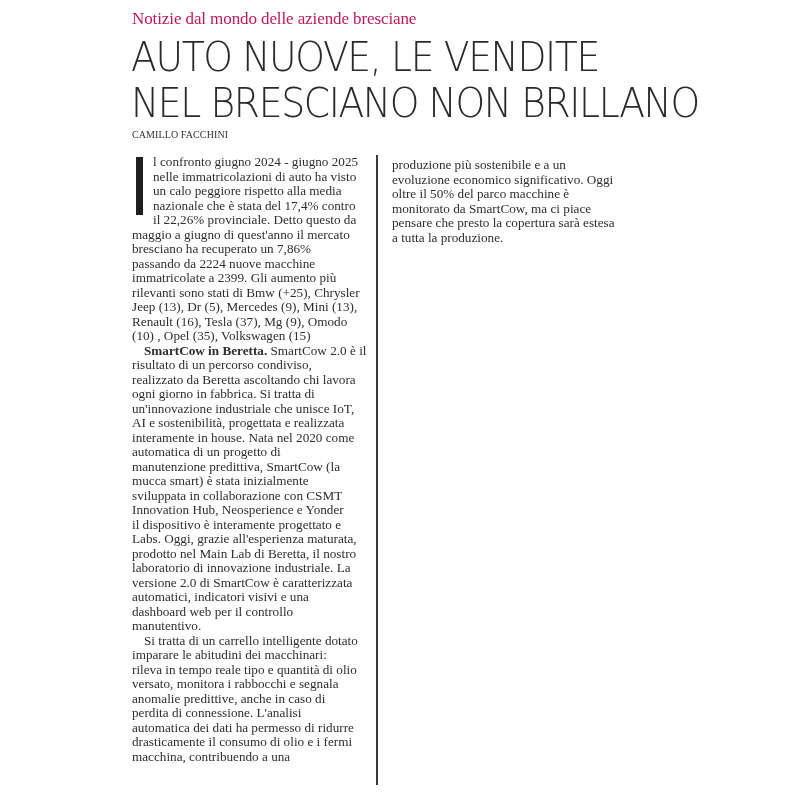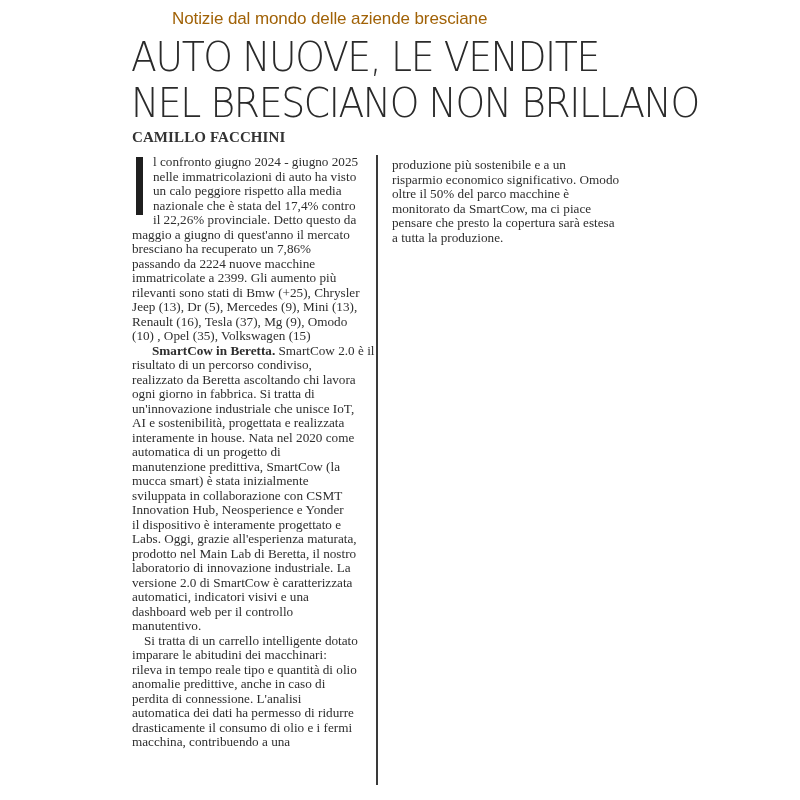--- a/index.html
+++ b/index.html
@@ -6,59 +6,58 @@
     html, body {
       width: 800px; height: 800px; background: #ffffff; overflow: hidden;
     }
     body {
       position: relative;
       color: #2b2b2b;
       font-family: "DejaVu Serif", "Liberation Serif", serif;
     }
     .kicker {
       position: absolute; left: 132px; top: 9px;
-      font-family: Liberation Sans, sans-serif;
-      font-size: 17px; color: #a16207;
+      font-family: Liberation Serif, serif;
+      font-size: 17px; color: #be185d;
       letter-spacing: -0.1px;
-      margin-left: 40px;
     }
     .headline {
       position: absolute; left: 131px; top: 34px;
       font-family: "DejaVu Sans", "Liberation Sans", sans-serif;
       font-weight: 200;
       font-size: 41px; line-height: 46px;
       color: #2a2a2a;
       letter-spacing: -1.5px;
       transform: scaleX(0.92);
       transform-origin: left top;
       white-space: nowrap;
     }
     .headline div { font-weight: 200; }
     .byline {
       position: absolute; left: 132px; top: 129px;
       font-family: "Liberation Serif", "DejaVu Serif", serif;
-      font-weight: bold; font-size: 15px;
+      font-weight: normal; font-size: 10px;
       color: #333; letter-spacing: 0.1px;
     }
     .col {
       position: absolute;
       font-family: "Liberation Serif", "DejaVu Serif", serif;
       font-size: 13.2px; line-height: 14.5px;
       color: #2e2e2e;
     }
     .col-left { left: 132px; top: 155px; width: 236px; }
     .col-right { left: 392px; top: 158px; width: 240px; }
     .indent { text-indent: 12px; }
     .dropcap {
       float: left;
       width: 7px; height: 58px;
       background: #1f1f1f;
       margin: 2px 10px 0 4px;
     }
-    .lead { font-weight: bold; margin-left: 8px; }
+    .lead { font-weight: bold; }
     .divider {
       position: absolute; left: 376px; top: 155px;
       width: 2px; height: 630px;
       background: #3a3a3a;
     }
     .line { display: block; white-space: nowrap; }
   </style>
 </head>
 <body>
 
@@ -109,32 +108,33 @@
     <span class="line">versione 2.0 di SmartCow è caratterizzata</span>
     <span class="line">automatici, indicatori visivi e una</span>
     <span class="line">dashboard web per il controllo</span>
     <span class="line">manutentivo.</span>
   </div>
 
   <div>
     <span class="line indent">Si tratta di un carrello intelligente dotato</span>
     <span class="line">imparare le abitudini dei macchinari:</span>
     <span class="line">rileva in tempo reale tipo e quantità di olio</span>
+    <span class="line">versato, monitora i rabbocchi e segnala</span>
     <span class="line">anomalie predittive, anche in caso di</span>
     <span class="line">perdita di connessione. L'analisi</span>
     <span class="line">automatica dei dati ha permesso di ridurre</span>
     <span class="line">drasticamente il consumo di olio e i fermi</span>
     <span class="line">macchina, contribuendo a una</span>
   </div>
 </div>
 
 <div class="divider"></div>
 
 <div class="col col-right">
   <div>
     <span class="line">produzione più sostenibile e a un</span>
-    <span class="line">risparmio economico significativo. Omodo</span>
+    <span class="line">evoluzione economico significativo. Oggi</span>
     <span class="line">oltre il 50% del parco macchine è</span>
     <span class="line">monitorato da SmartCow, ma ci piace</span>
     <span class="line">pensare che presto la copertura sarà estesa</span>
     <span class="line">a tutta la produzione.</span>
   </div>
 </div>
 
 </body></html>

